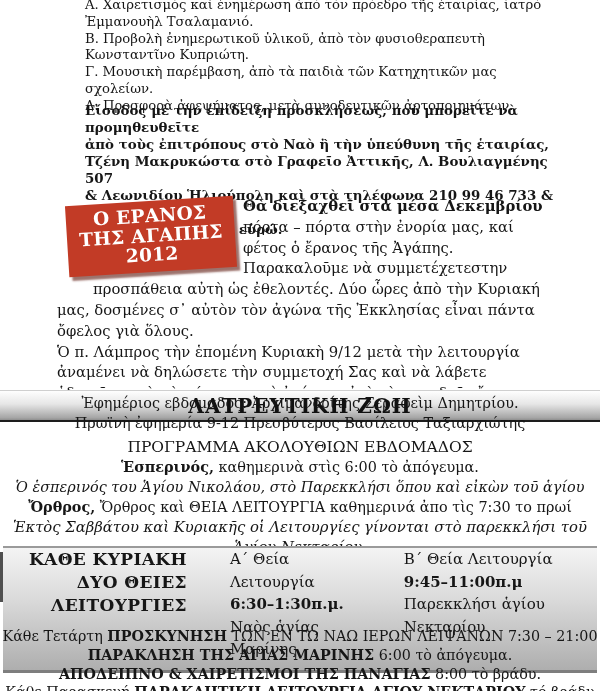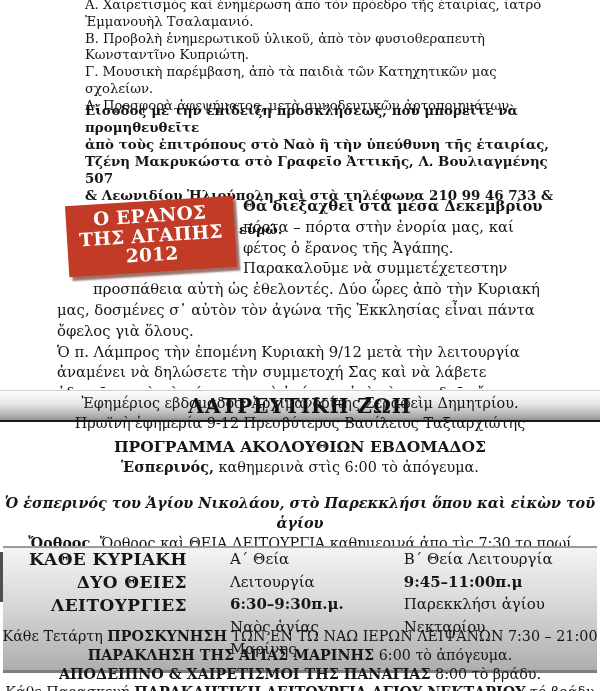--- a/index.html
+++ b/index.html
@@ -35,22 +35,22 @@
     top:358px; left:0; width:600px; height:29px;
     background:linear-gradient(180deg,#fefefe 0%,#e6e6e6 45%,#a6a6a6 92%,#8f8f8f 100%);
     border-top:1px solid #cfcfcf; border-bottom:2px solid #1d1d1d;
     text-align:center; font-weight:bold; font-size:20px; line-height:30px; letter-spacing:1px;
     color:#111111;
     margin-top:32px;
   }
 
   
   .worship { top:393px; left:0; width:600px; text-align:center; font-size:14.4px; line-height:20px; }
-  .worship .program-title { font-size:15.5px; font-weight:bold; margin-top:4px; }
-  .worship .italic-note { font-weight:bold; font-style:italic;margin-top:16px; }
+  .worship .program-title { font-size:15.5px; font-weight:normal; margin-top:4px; }
+  .worship .italic-note { font-weight:normal; font-style:italic; }
   .worship .wide { font-size:14.8px; }
 
   
   .sunday {
     top:546px; left:3px; width:594px; box-sizing:border-box;
     padding:0 8px 9px 16px; display:flex;
     background:linear-gradient(180deg,#f4f4f4 0%,#d8d8d8 45%,#aeaeae 100%);
     border-top:2px solid #9a9a9a; border-bottom:3px solid #7e7e7e;
     font-size:15px; line-height:22.5px;
   }
@@ -117,21 +117,21 @@
 
   <div class="abs left-notch"></div>
   <div class="abs sunday">
     <div class="sun-title">
       <div>ΚΑΘΕ ΚΥΡΙΑΚΗ</div>
       <div>ΔΥΟ ΘΕΙΕΣ</div>
       <div>ΛΕΙΤΟΥΡΓΙΕΣ</div>
     </div>
     <div class="sun-col">
       <div>Α´ Θεία Λειτουργία</div>
-      <div class="time">6:30–9:30π.μ.</div>
+      <div class="time">6:30–1:30π.μ.</div>
       <div>Ναὸς ἁγίας Μαρίνης</div>
     </div>
     <div class="sun-col">
       <div>Β´ Θεία Λειτουργία</div>
       <div class="time">9:45–11:00π.μ</div>
       <div>Παρεκκλήσι ἁγίου Νεκταρίου</div>
     </div>
   </div>
 
   <div class="abs weekly">

